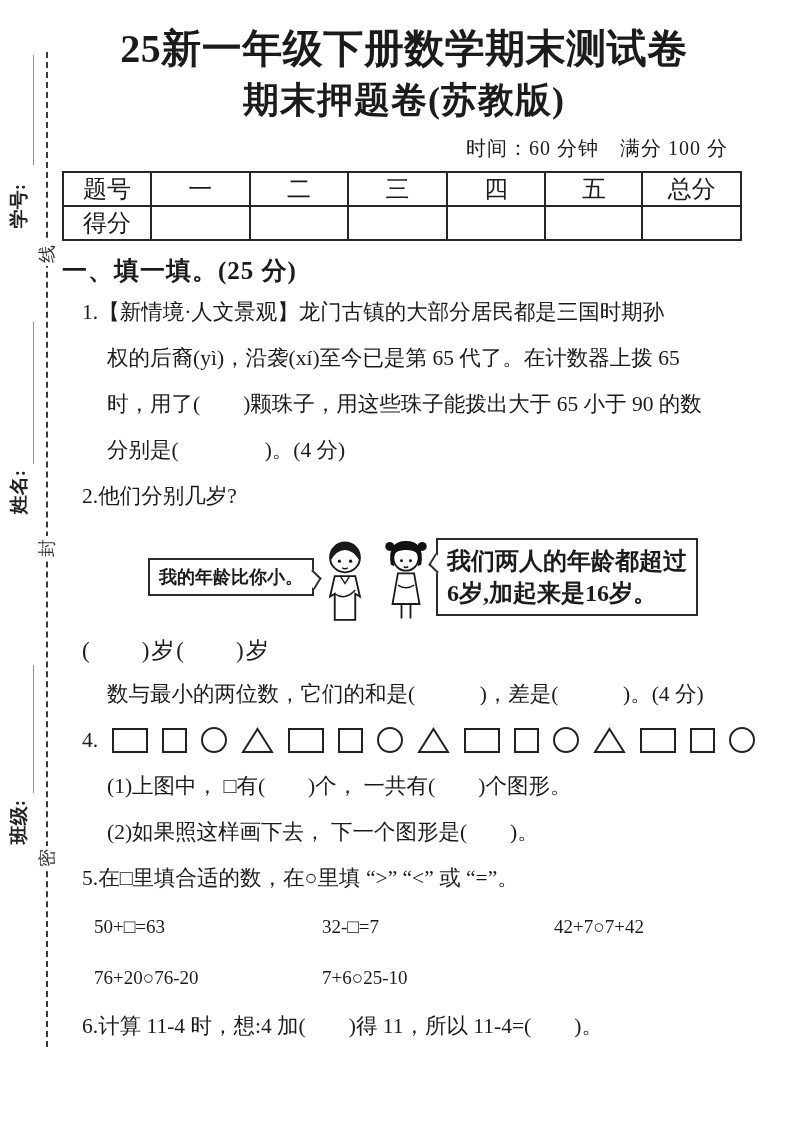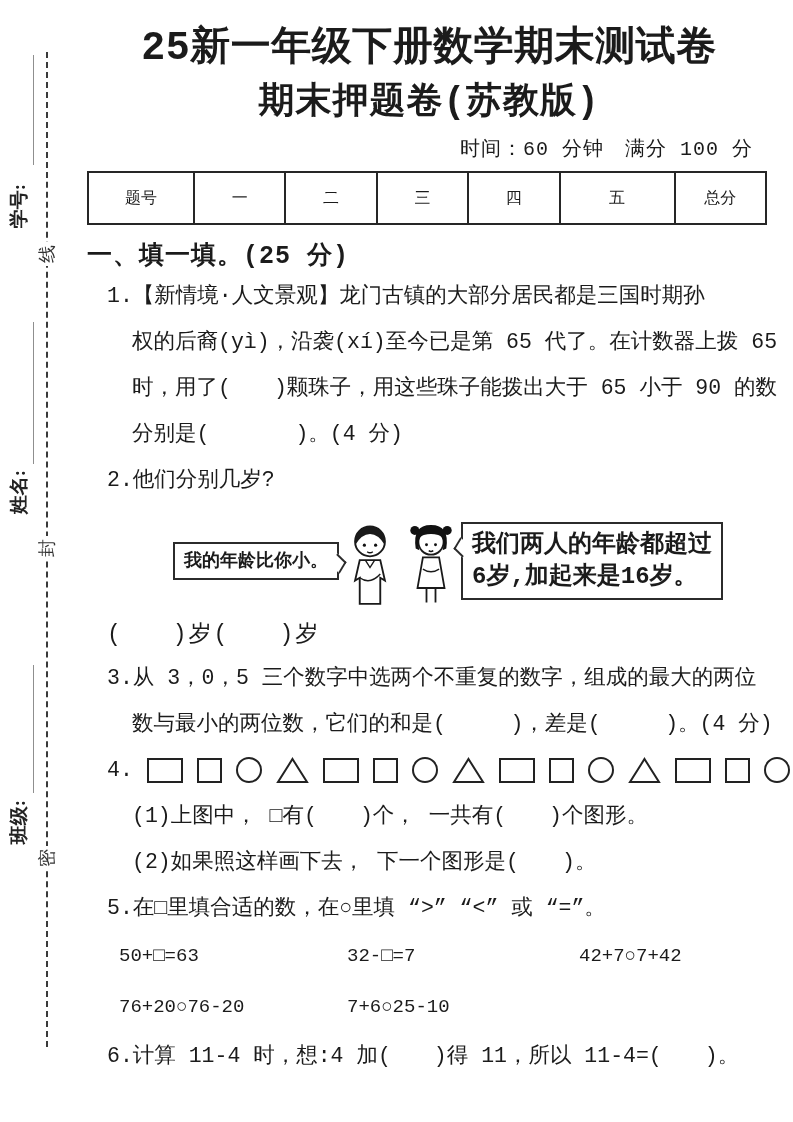--- a/index.html
+++ b/index.html
@@ -12,27 +12,27 @@
   .dash{position:absolute;left:46px;top:52px;height:995px;border-left:2px dashed #3a3a3a;}
   .blank{position:absolute;left:33px;width:1px;background:#8f8f8f;}
   .b1{top:55px;height:110px;}
   .b2{top:322px;height:142px;}
   .b3{top:665px;height:128px;}
   .vlab{position:absolute;transform:translate(-50%,-50%) rotate(-90deg);
         font-size:19px;font-weight:bold;white-space:nowrap;color:#222;}
   .schar{position:absolute;transform:translate(-50%,-50%) rotate(-90deg);
          font-size:18px;color:#333;background:#fff;padding:0 3px;}
   
-  .content{position:absolute;left:87px;top:0;width:684px;font-family:Liberation Mono, monospace;}
+  .content{position:absolute;left:62px;top:0;width:684px;}
   .title{margin:26px 0 0;text-align:center;font-size:40px;font-weight:bold;letter-spacing:0.5px;line-height:1.15;}
   .subtitle{margin-top:4px;text-align:center;font-size:36px;font-weight:bold;letter-spacing:1px;}
   .meta{margin-top:10px;text-align:right;padding-right:18px;font-size:20px;letter-spacing:1px;}
   
   table.score{width:680px;border-collapse:collapse;margin-top:9px;table-layout:fixed;}
-  table.score td{border:2px solid #262626;height:32px;text-align:center;font-size:16px;padding:9px;}
+  table.score td{border:2px solid #262626;height:32px;text-align:center;font-size:24px;padding:0;}
   
   .section{margin:13px 0 2px;font-size:25px;font-weight:bold;letter-spacing:1px;}
   
   .q{padding-left:20px;font-size:21.5px;}
   .q p{margin:0;line-height:46px;white-space:nowrap;}
   .q .cont{padding-left:25px;}
   .q .sub{padding-left:25px;}
   
   .illu{margin:4px 0 0 66px;display:flex;align-items:center;height:108px;}
   .bubble{position:relative;border:2px solid #2b2b2b;background:#fff;padding:5px 9px;
@@ -83,20 +83,29 @@
     <table class="score">
       <tbody>
           <tr>
         <td style="width:86px">题号</td>
         <td>一</td>
         <td>二</td>
         <td>三</td>
         <td>四</td>
         <td style="width:95px">五</td>
         <td>总分</td>
+      </tr>
+      <tr>
+        <td>得分</td>
+        <td></td>
+        <td></td>
+        <td></td>
+        <td></td>
+        <td></td>
+        <td></td>
       </tr>
     </tbody>
       </table>
 
     <h3 class="section">一、填一填。(25 分)</h3>
 
     <div class="q">
       <p>1.【新情境·人文景观】龙门古镇的大部分居民都是三国时期孙</p>
       <p class="cont">权的后裔(yì)，沿袭(xí)至今已是第 65 代了。在计数器上拨 65</p>
       <p class="cont">时，用了(　　)颗珠子，用这些珠子能拨出大于 65 小于 90 的数</p>
@@ -131,21 +140,20 @@
         </svg>
         <div class="bubble br">
           <div>我们两人的年龄都超过</div>
           <div>6岁,加起来是16岁。</div>
         </div>
       </div>
       <p class="ans">(　　)岁(　　)岁</p>
     </div>
 
     <div class="q">
-      <p>3.从 3，0，5 三个数字中选两个不重复的数字，组成的最大的两位</p>
       <p class="cont">数与最小的两位数，它们的和是(　　　)，差是(　　　)。(4 分)</p>
     </div>
 
     <div class="q">
       <div class="shape-row">
         <span class="qnum">4.</span>
         <span class="shapes">
             <span class="shape shape-rect"></span>
             <span class="shape shape-square"></span>
             <span class="shape shape-circle"></span>

